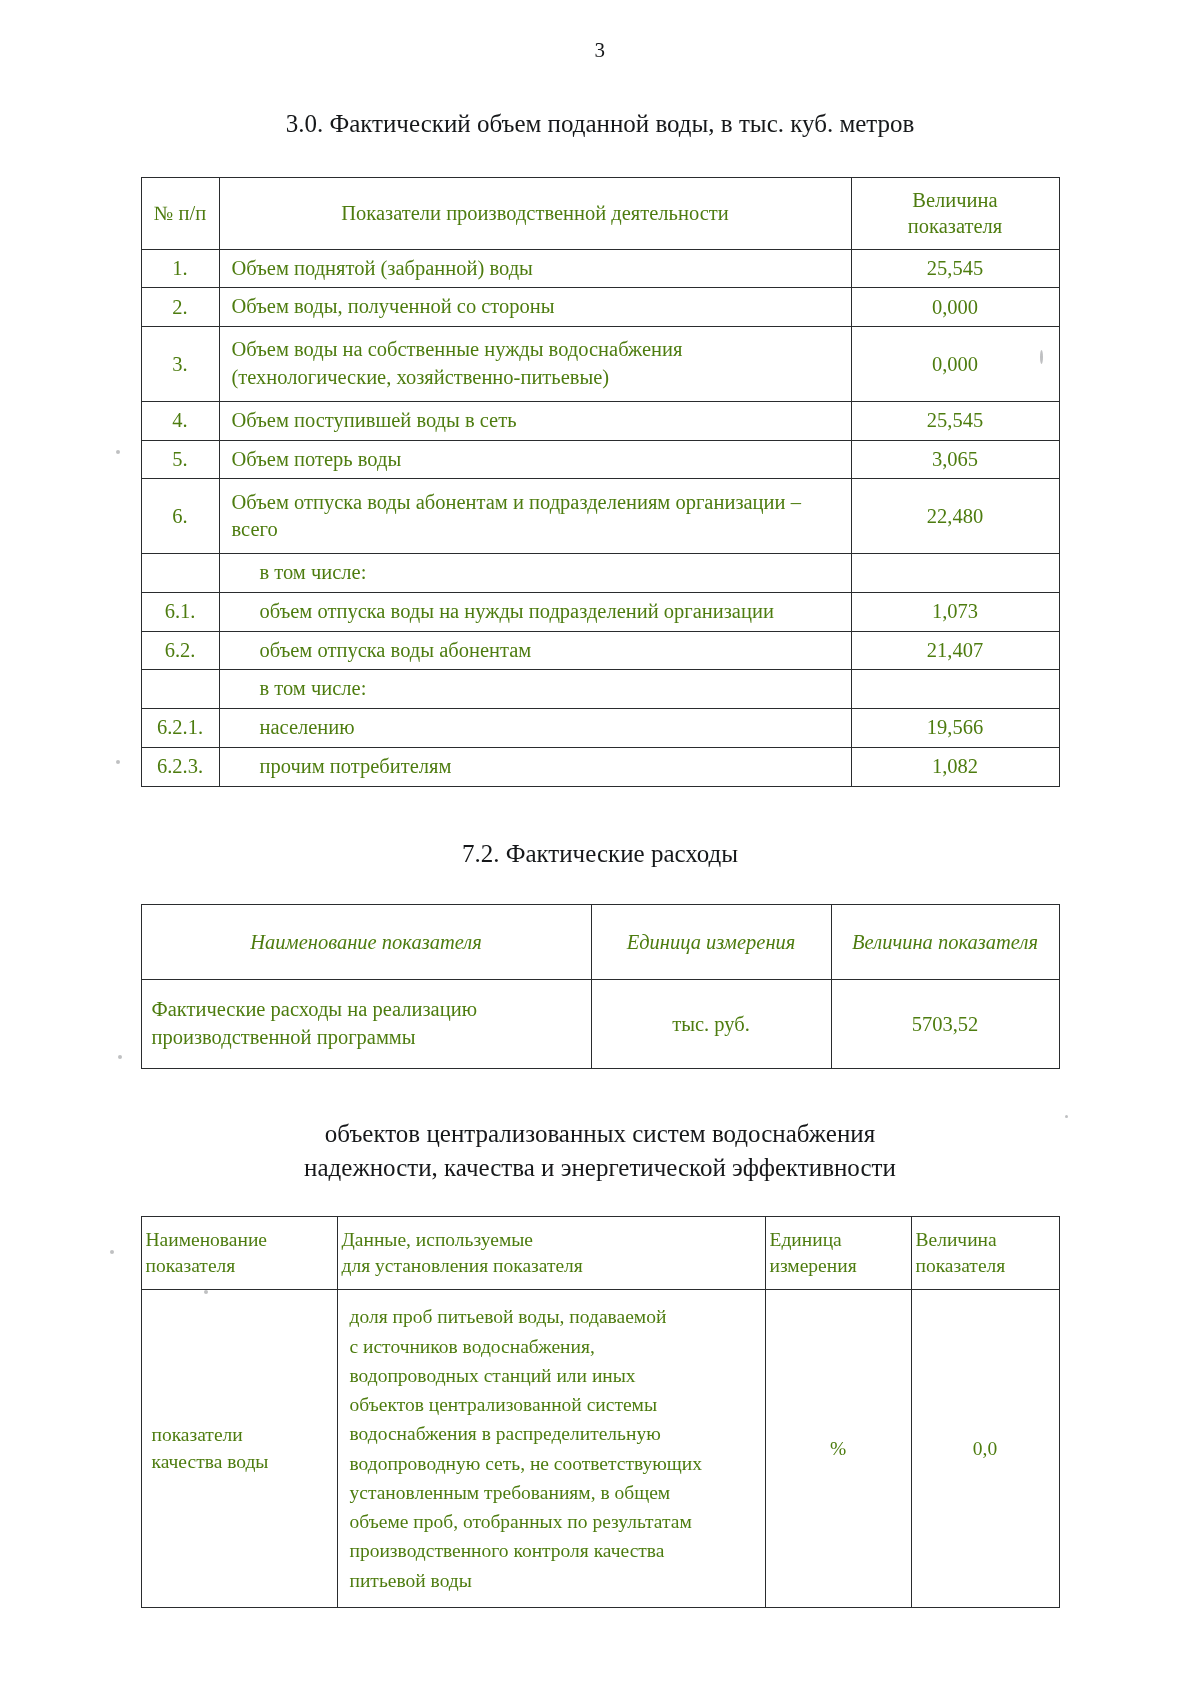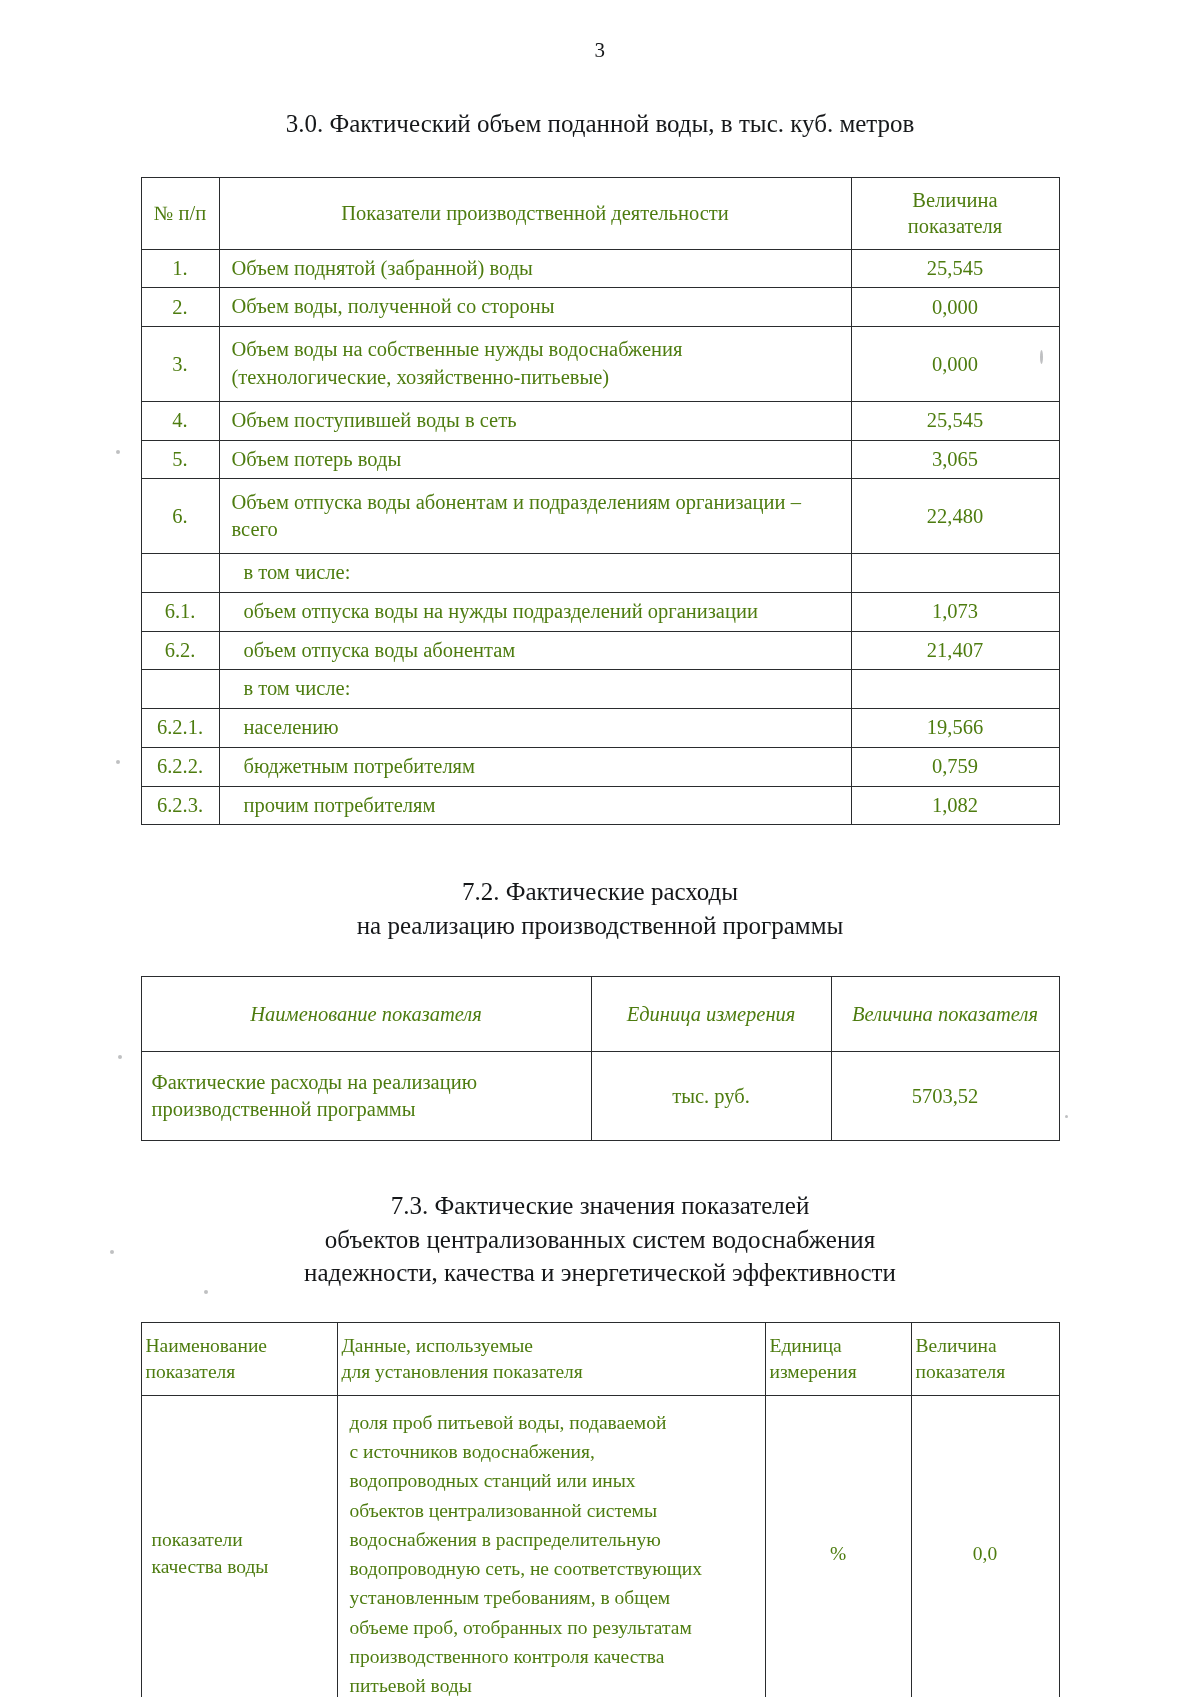--- a/index.html
+++ b/index.html
@@ -68,21 +68,21 @@
   }
   .tbl-volume td.num {
     text-align: center;
     padding: 7px 4px;
   }
   .tbl-volume td.name {
     text-align: left;
     padding-left: 12px;
     line-height: 1.35;
   }
-  .tbl-volume td.name.indent { padding-left: 24px; }
+  .tbl-volume td.name.indent { padding-left: 40px; }
   .tbl-volume td.val {
     text-align: center;
   }
   .tbl-volume tr.tall td { height: 60px; }
 
   
   .tbl-costs {
     width: 918px;
     margin: 34px auto 0 auto;
   }
@@ -213,35 +213,29 @@
         <td class="num"></td>
         <td class="name indent">в том числе:</td>
         <td class="val"></td>
       </tr>
       <tr>
         <td class="num">6.2.1.</td>
         <td class="name indent">населению</td>
         <td class="val">19,566</td>
       </tr>
       <tr>
-        <td class="num">6.2.2.</td>
-        <td class="name indent">бюджетным потребителям</td>
-        <td class="val">0,759</td>
-      </tr>
-      <tr>
         <td class="num">6.2.3.</td>
         <td class="name indent">прочим потребителям</td>
         <td class="val">1,082</td>
       </tr>
     </tbody>
   </table>
 
   <div class="section-title sec2-title">
     <div>7.2. Фактические расходы</div>
-    <div>на реализацию производственной программы</div>
   </div>
 
   <table class="tbl-costs">
     <colgroup>
       <col class="c-name">
         <col class="c-unit">
         <col class="c-val">
     </colgroup>
     <thead>
       <tr>
@@ -253,21 +247,20 @@
     <tbody>
       <tr>
         <td class="name">Фактические расходы на реализацию производственной программы</td>
         <td class="unit">тыс. руб.</td>
         <td class="val">5703,52</td>
       </tr>
     </tbody>
   </table>
 
   <div class="section-title sec3-title">
-    <div>7.3. Фактические значения показателей</div>
     <div>объектов централизованных систем водоснабжения</div>
     <div>надежности, качества и энергетической эффективности</div>
   </div>
 
   <table class="tbl-quality">
     <colgroup>
       <col class="c-ind">
         <col class="c-data">
         <col class="c-unit">
         <col class="c-val">

